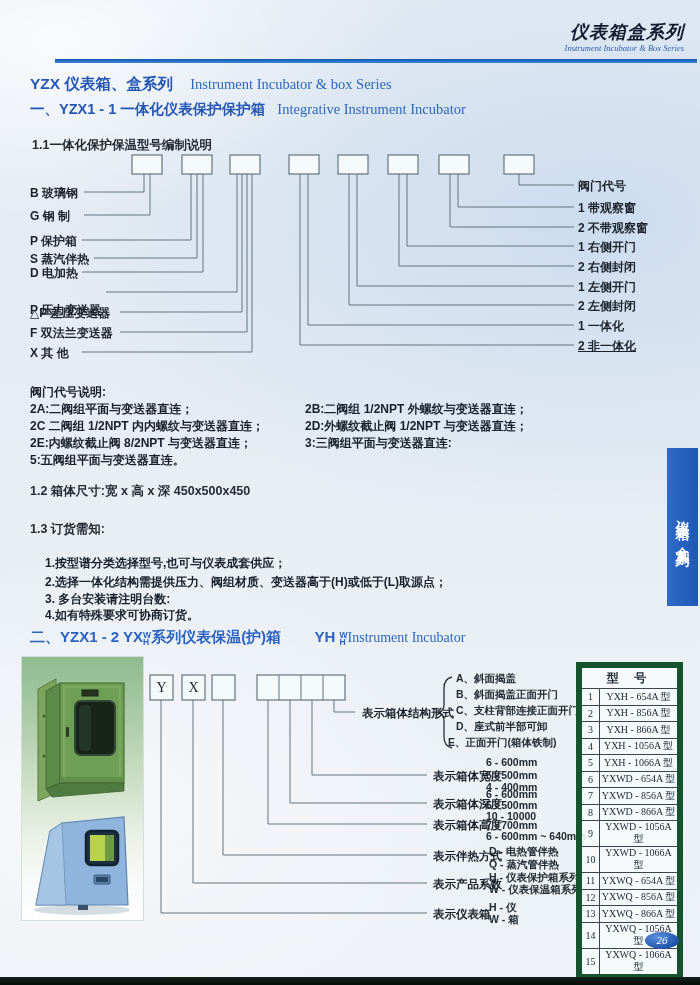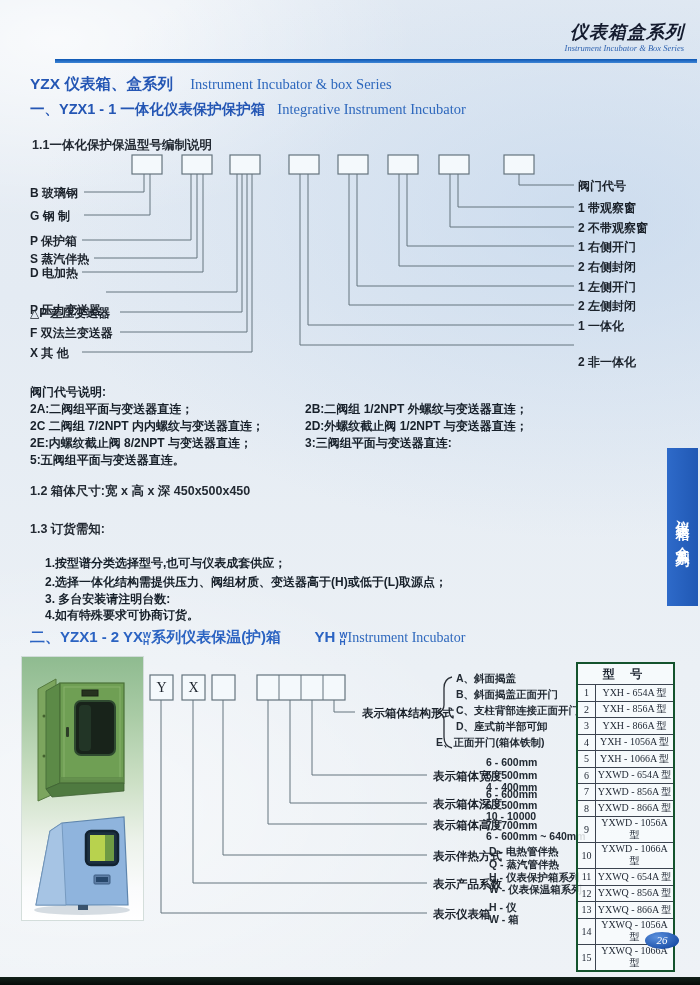--- a/index.html
+++ b/index.html
@@ -41,21 +41,21 @@
   .d2lab{font-size:11.5px;font-weight:bold;color:#1b222b;}
   .d2val{font-size:10.5px;font-weight:600;color:#222a33;}
   .boxletter{font-family:"Liberation Serif",serif;font-size:14px;color:#1b222b;text-align:center;}
   
   .photo-panel{left:22px;top:657px;width:121px;height:263px;
     background:linear-gradient(180deg,#8fbb90 0%,#a9cba5 22%,#cde0c6 48%,#ecf2ea 70%,#fafbfc 88%,#ffffff 100%);
     box-shadow:0 0 0 1px rgba(120,150,130,.25);}
   
   .model-table{position:absolute;left:576px;top:662px;border-collapse:collapse;background:rgba(248,251,253,.85);}
   .model-table th,.model-table td{border:1px solid #3c4450;padding:0;text-align:center;color:#1c2430;}
-  .model-table{border:2px solid #14532d;}
+  .model-table{border:6px solid #14532d;}
   .model-table th{height:20px;width:94px;font-size:12px;letter-spacing:6px;font-weight:bold;}
   .model-table td{height:15.5px;font-size:10px;font-family:"Liberation Serif",serif;}
   .model-table td.no{width:17px;}
   .model-table td.mod{width:77px;}
   
   .side-tab{left:667px;top:448px;width:31px;height:158px;background:linear-gradient(90deg,#2e6ac9,#2058b4);
     color:#fff;writing-mode:vertical-rl;text-orientation:upright;font-size:14px;font-weight:bold;
     letter-spacing:3px;text-align:center;line-height:31px;}
   
   .badge{left:645px;top:932px;width:34px;height:17px;border-radius:50%;
@@ -124,25 +124,25 @@
 <span class="abs dlab dlab-l" style="top:345px;">X 其   他</span>
 
 <span class="abs dlab dlab-r" style="top:178px;">阀门代号</span>
 <span class="abs dlab dlab-r" style="top:200px;">1 带观察窗</span>
 <span class="abs dlab dlab-r" style="top:220px;">2 不带观察窗</span>
 <span class="abs dlab dlab-r" style="top:239px;">1 右侧开门</span>
 <span class="abs dlab dlab-r" style="top:259px;">2 右侧封闭</span>
 <span class="abs dlab dlab-r" style="top:279px;">1 左侧开门</span>
 <span class="abs dlab dlab-r" style="top:298px;">2 左侧封闭</span>
 <span class="abs dlab dlab-r" style="top:318px;">1 一体化</span>
-<span class="abs dlab dlab-r" style="top:354px;">2 非一体化</span>
+<span class="abs dlab dlab-r" style="top:338px;text-decoration:underline;">2 非一体化</span>
 
 <span class="abs vnote" style="left:30px;top:384px;">阀门代号说明:</span>
 <span class="abs vnote" style="left:30px;top:401px;">2A:二阀组平面与变送器直连；</span>
-<span class="abs vnote" style="left:30px;top:418px;">2C 二阀组 7/2NPT 内内螺纹与变送器直连；</span>
+<span class="abs vnote" style="left:30px;top:418px;">2C 二阀组 1/2NPT 内内螺纹与变送器直连；</span>
 <span class="abs vnote" style="left:30px;top:435px;">2E:内螺纹截止阀 8/2NPT 与变送器直连；</span>
 <span class="abs vnote" style="left:30px;top:452px;">5:五阀组平面与变送器直连。</span>
 <span class="abs vnote" style="left:305px;top:401px;">2B:二阀组 1/2NPT 外螺纹与变送器直连；</span>
 <span class="abs vnote" style="left:305px;top:418px;">2D:外螺纹截止阀 1/2NPT 与变送器直连；</span>
 <span class="abs vnote" style="left:305px;top:435px;">3:三阀组平面与变送器直连:</span>
 
 <span class="abs h-sub" style="left:30px;top:483px;">1.2 箱体尺寸:宽 x 高 x 深 450x500x450</span>
 <span class="abs h-sub" style="left:30px;top:521px;">1.3 订货需知:</span>
 <span class="abs onote" style="left:45px;top:555px;">1.按型谱分类选择型号,也可与仪表成套供应；</span>
 <span class="abs onote" style="left:45px;top:574px;">2.选择一体化结构需提供压力、阀组材质、变送器高于(H)或低于(L)取源点；</span>
@@ -224,21 +224,21 @@
 <span class="abs d2lab" style="left:433px;top:797px;">表示箱体深度</span>
 <span class="abs d2lab" style="left:433px;top:818px;">表示箱体高度</span>
 <span class="abs d2lab" style="left:433px;top:849px;">表示伴热方式</span>
 <span class="abs d2lab" style="left:433px;top:877px;">表示产品系数</span>
 <span class="abs d2lab" style="left:433px;top:907px;">表示仪表箱</span>
 
 <span class="abs d2val" style="left:456px;top:672px;">A、斜面揭盖</span>
 <span class="abs d2val" style="left:456px;top:688px;">B、斜面揭盖正面开门</span>
 <span class="abs d2val" style="left:456px;top:704px;">C、支柱背部连接正面开门</span>
 <span class="abs d2val" style="left:456px;top:720px;">D、座式前半部可卸</span>
-<span class="abs d2val" style="left:436px;top:736px;">E、正面开门(箱体铁制)</span>
+<span class="abs d2val" style="left:448px;top:736px;">E、正面开门(箱体铁制)</span>
 
 <span class="abs d2val" style="left:486px;top:756px;">6 - 600mm</span>
 <span class="abs d2val" style="left:486px;top:769px;">5 - 500mm</span>
 <span class="abs d2val" style="left:486px;top:781px;">4 - 400mm</span>
 
 <span class="abs d2val" style="left:486px;top:788px;">6 - 600mm</span>
 <span class="abs d2val" style="left:486px;top:799px;">5 - 500mm</span>
 <span class="abs d2val" style="left:486px;top:810px;">10 - 10000</span>
 
 <span class="abs d2val" style="left:486px;top:819px;">7 - 700mm</span>

